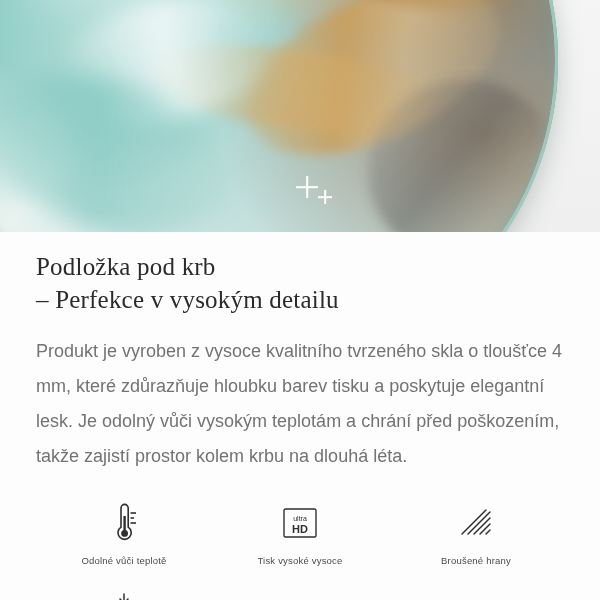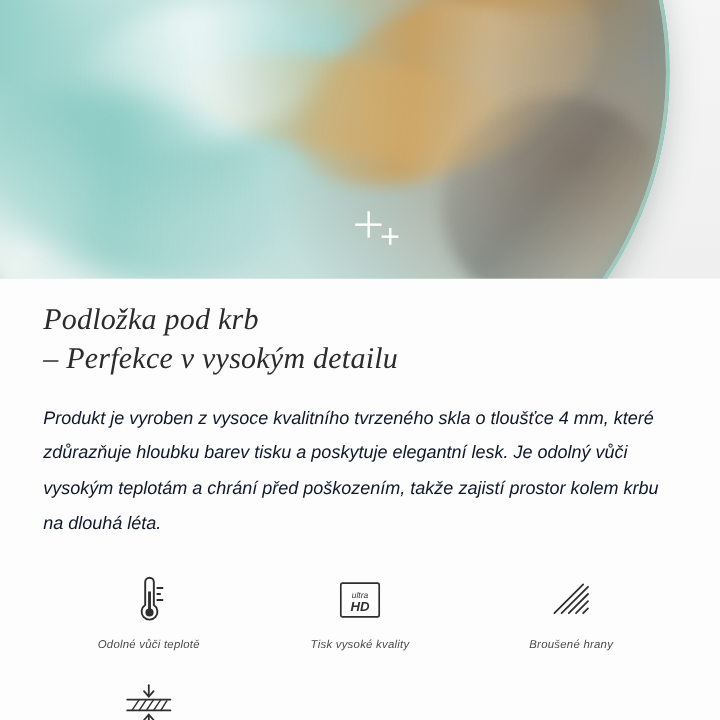--- a/index.html
+++ b/index.html
@@ -12,21 +12,20 @@
     background: #ffffff;
     font-family: "Liberation Sans", sans-serif;
     overflow: hidden;
   }
   .page {
     position: relative;
     width: 600px;
     height: 600px;
     background: #fdfdfd;
     overflow: hidden;
-    font-style: italic;
   }
 
   
   .hero {
     position: relative;
     width: 600px;
     height: 232px;
     background: #f2f2f2;
     overflow: hidden;
   }
@@ -154,23 +153,23 @@
     line-height: 1.32;
     color: #2b2b2b;
     font-weight: 400;
     letter-spacing: 0.2px;
   }
   .headline .line2 {
     display: block;
   }
   .body-copy {
     margin: 18px 0 0 0;
-    font-size: 15px;
+    font-size: 18px;
     line-height: 1.95;
-    color: #0f172a;
+    color: #737373;
     max-width: 536px;
   }
 
   
   .features {
     margin-top: 26px;
     display: grid;
     grid-template-columns: repeat(3, 1fr);
     row-gap: 22px;
   }
@@ -244,21 +243,21 @@
       </div>
 
       <div class="feature">
         <div class="feature-icon">
           <svg width="40" height="40" viewBox="0 0 40 40">
             <rect x="4" y="6" width="32" height="28" rx="1.5" fill="none" stroke="#2f2f2f" stroke-width="1.4"></rect>
             <text x="20" y="18" text-anchor="middle" font-family="Liberation Sans, sans-serif" font-size="7" fill="#2f2f2f">ultra</text>
             <text x="20" y="29.5" text-anchor="middle" font-family="Liberation Sans, sans-serif" font-size="11" font-weight="bold" fill="#2f2f2f">HD</text>
           </svg>
         </div>
-        <div class="feature-label">Tisk vysoké kvality</div>
+        <div class="feature-label">Tisk vysoké vysoce</div>
       </div>
 
 
 
       <div class="feature">
         <div class="feature-icon">
           <svg width="40" height="38" viewBox="0 0 40 38" fill="none" stroke="#2f2f2f" stroke-width="1.5" stroke-linecap="round">
             <path d="M6 30 L30 6"></path>
             <path d="M12 30 L34 8"></path>
             <path d="M18 30 L34 14"></path>

